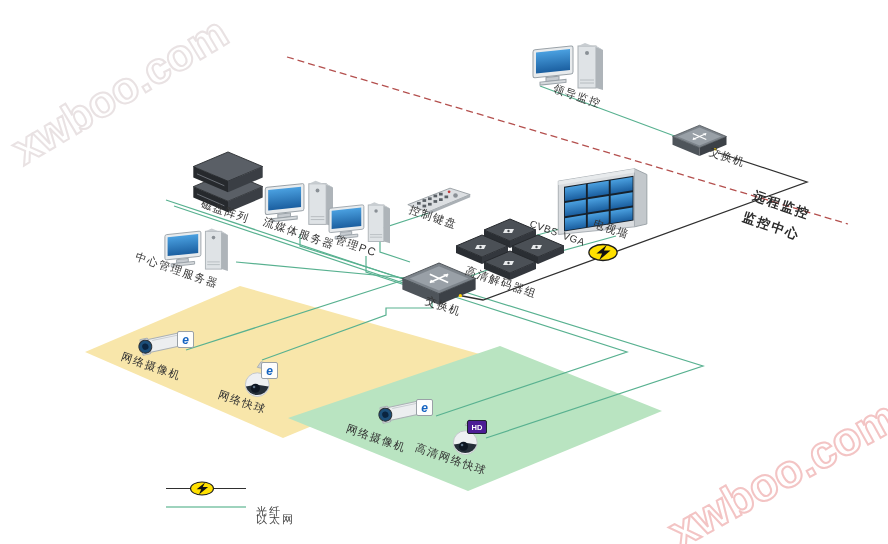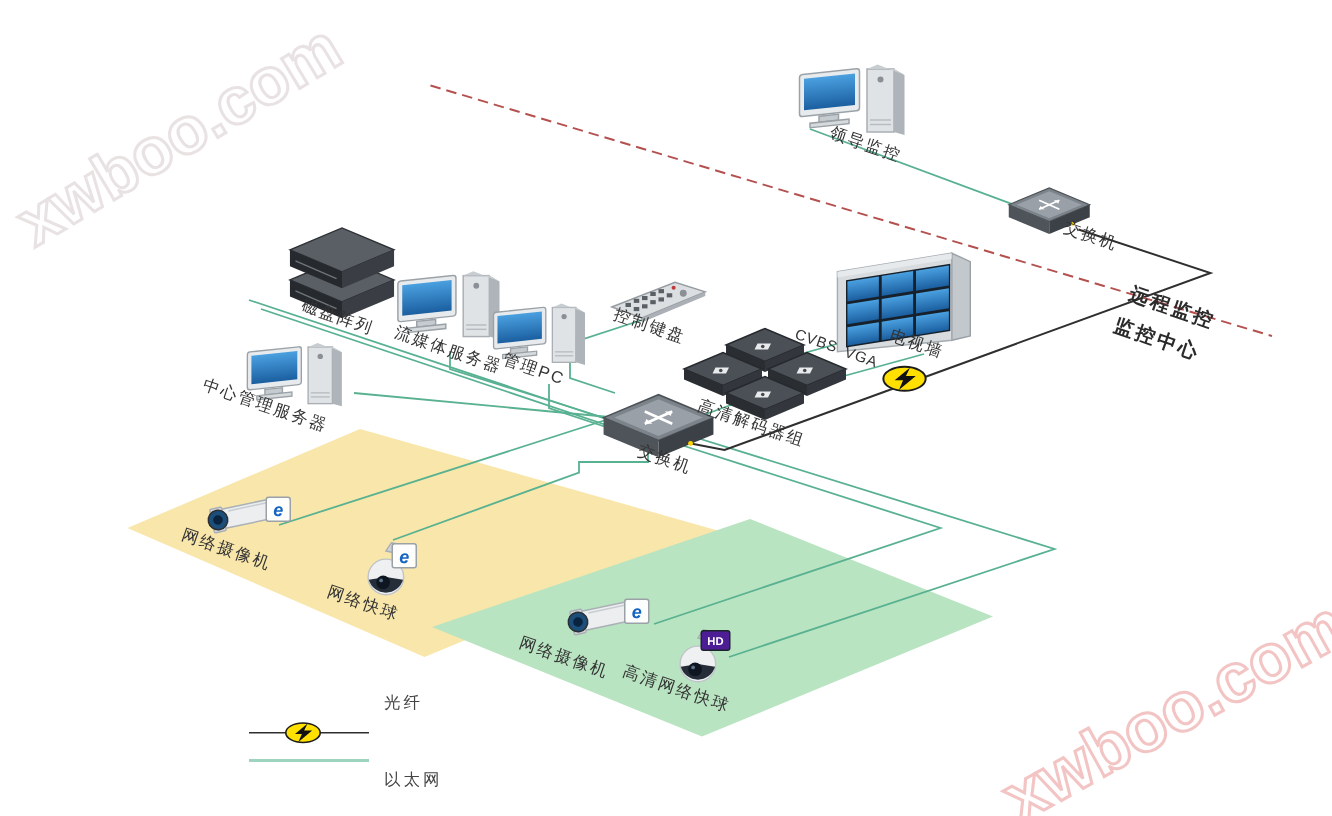--- a/index.html
+++ b/index.html
@@ -249,19 +249,19 @@
   <span class="lbl" style="left:221px;top:387px">网络快球</span>
   <span class="lbl" style="left:349px;top:421px">网络摄像机</span>
   <span class="lbl" style="left:418px;top:440px">高清网络快球</span>
   <span class="lbl zone" style="left:756px;top:187px">远程监控</span>
   <span class="lbl zone" style="left:746px;top:208px">监控中心</span>
 
   <div class="leg-line fiber" style="left:166px;top:488px"></div>
   <svg class="node" style="left:189px;top:480px" width="26" height="17" viewBox="0 0 34 22">
       <use href="#sym-fiber"></use>
     </svg>
-  <span class="lbl flat" style="left:256px;top:461px">光纤</span>
+  <span class="lbl flat" style="left:256px;top:504px">光纤</span>
   <div class="leg-line eth" style="left:166px;top:506px"></div>
   <span class="lbl flat" style="left:256px;top:512px">以太网</span>
 
   <div class="wm tl">xwboo.com</div>
   <div class="wm br">xwboo.com</div>
 </div>
 
 </body></html>

